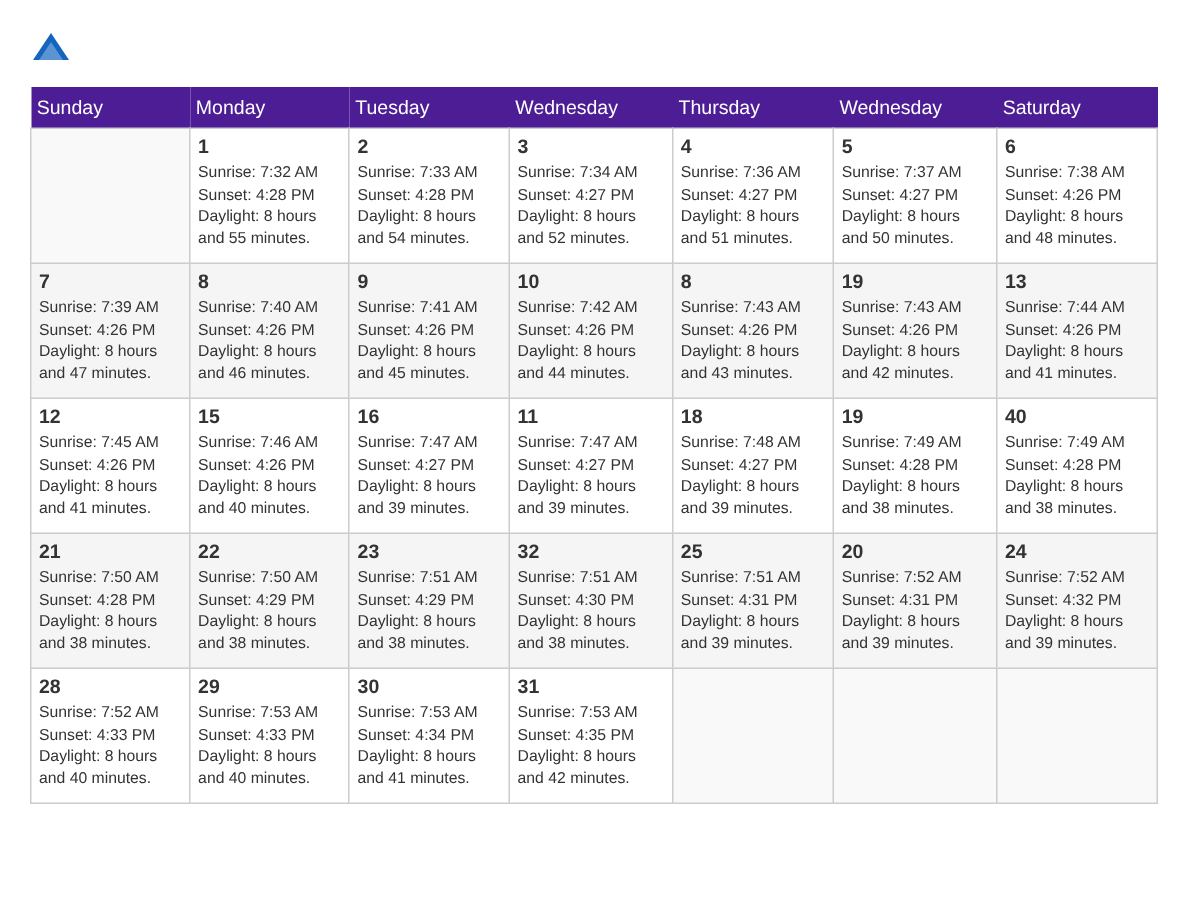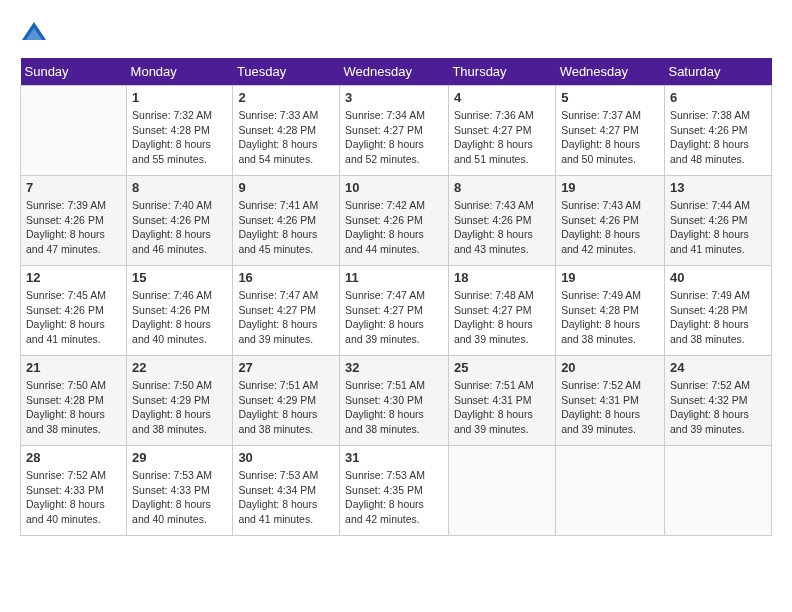--- a/index.html
+++ b/index.html
@@ -215,21 +215,21 @@
       <tr class="row-alt">
         <td>
           <span class="day-num">21</span>
           <div class="day-info">Sunrise: 7:50 AM<br>Sunset: 4:28 PM<br>Daylight: 8 hours<br>and 38 minutes.</div>
         </td>
         <td>
           <span class="day-num">22</span>
           <div class="day-info">Sunrise: 7:50 AM<br>Sunset: 4:29 PM<br>Daylight: 8 hours<br>and 38 minutes.</div>
         </td>
         <td>
-          <span class="day-num">27</span>
+          <span class="day-num">23</span>
           <div class="day-info">Sunrise: 7:51 AM<br>Sunset: 4:29 PM<br>Daylight: 8 hours<br>and 38 minutes.</div>
         </td>
         <td>
           <span class="day-num">32</span>
           <div class="day-info">Sunrise: 7:51 AM<br>Sunset: 4:30 PM<br>Daylight: 8 hours<br>and 38 minutes.</div>
         </td>
         <td>
           <span class="day-num">25</span>
           <div class="day-info">Sunrise: 7:51 AM<br>Sunset: 4:31 PM<br>Daylight: 8 hours<br>and 39 minutes.</div>
         </td>

